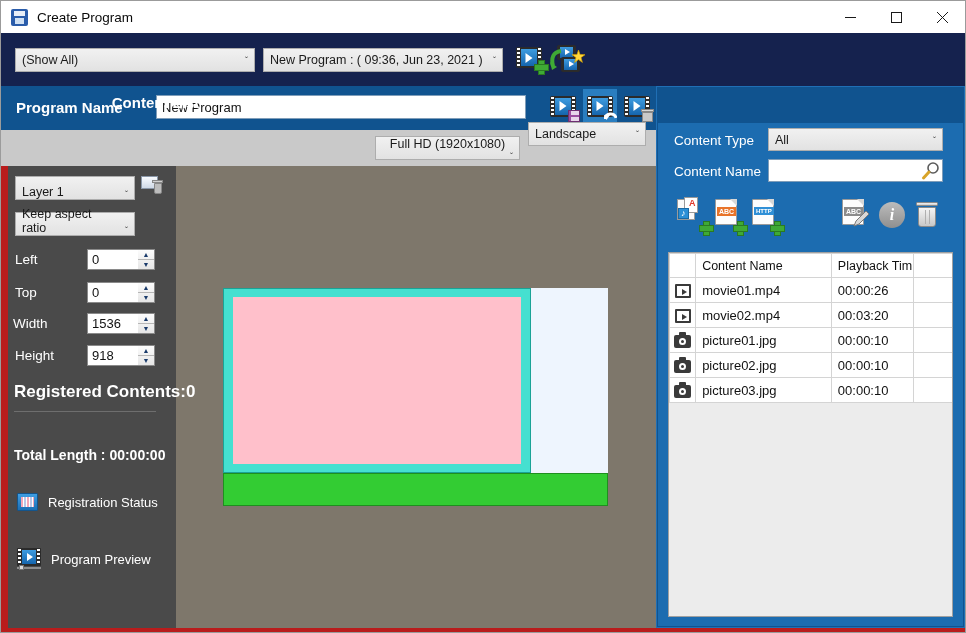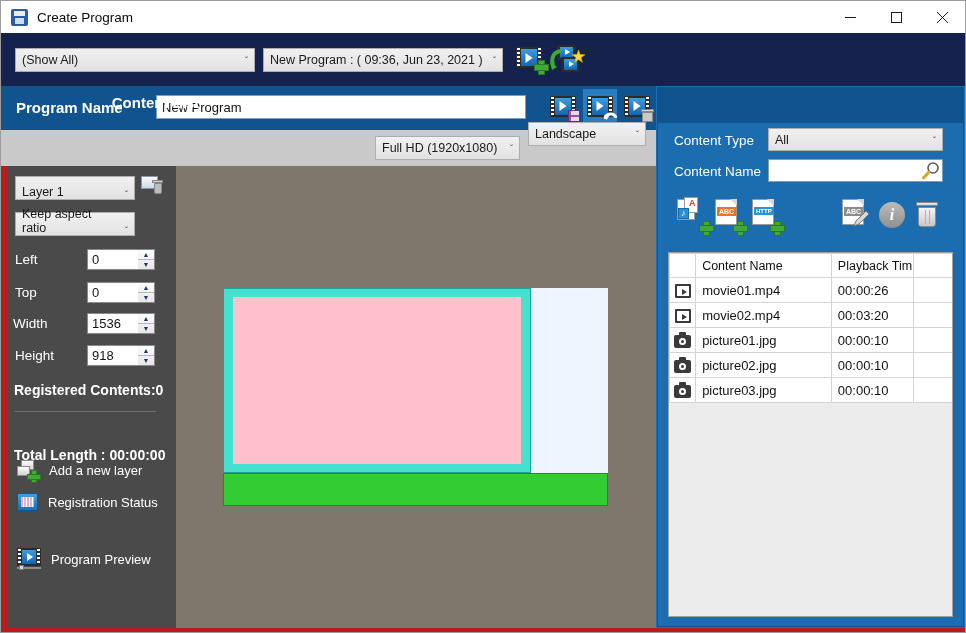--- a/index.html
+++ b/index.html
@@ -96,21 +96,21 @@
   .pbtn {
     position:absolute; top:88px; width:34px; height:34px;
     display:flex; align-items:center; justify-content:center;
   }
   .pbtn.hover { background:#2a7ec0; }
 
   
   .gray-strip {
     position:absolute; left:0; top:129px; width:964px; height:36px; background:#c9c9c9;
   }
-  #resolution-combo { position:absolute; left:374px; top:135px; width:145px; }
+  #resolution-combo { position:absolute; left:374px; top:135px; width:145px;flex-direction:column; }
   #orientation-combo { position:absolute; left:527px; top:121px; width:118px; }
 
   
   .left-panel {
     position:absolute; left:7px; top:165px; width:168px; height:462px; background:#4a4a4a;
   }
   .lp-combo { position:absolute;align-items:flex-end; }
   #layer-combo { left:14px; top:175px; width:120px; }
   #aspect-combo { left:14px; top:211px; width:120px; }
 
@@ -125,21 +125,21 @@
   .spin {
     position:absolute; width:17px; height:21px; border:1px solid #8a8a8a; border-left:none;
     background:linear-gradient(#fcfcfc,#e6e6e6); display:flex; flex-direction:column;
   }
   .spin div {
     flex:1; display:flex; align-items:center; justify-content:center; font-size:7px; color:#1a3b6b;
   }
   .spin div:first-child { border-bottom:1px solid #b6b6b6; }
 
   .reg-contents {
-    position:absolute; left:13px; top:381px; font-weight:bold; color:#fff; font-size:14px;
+    position:absolute; left:13px; top:381px; font-weight:bold; color:#fff; font-size:17px;
   }
   .hr-sep { position:absolute; left:13px; top:410px; width:142px; height:1px; background:#6e6e6e; }
   .total-length {
     position:absolute; left:13px; top:446px; font-weight:bold; color:#fff; font-size:14px;
   }
   .lp-action { position:absolute; left:16px; display:flex; align-items:center; cursor:pointer; }
   .lp-action .lbl { margin-left:10px; color:#fff; font-size:13px; white-space:nowrap; }
 
   
   .ic-layers { position:relative; width:22px; height:20px; flex:none; }
@@ -467,28 +467,20 @@
   <input class="num-input" style="left: 86px; top: 344px;" type="text" value="918">
   <div class="spin" style="left:137px; top:344px;">
     <div>▲</div>
     <div>▼</div>
   </div>
 
   <div class="reg-contents">Registered Contents:0</div>
   <div class="hr-sep"></div>
   <div class="total-length">Total Length : 00:00:00</div>
 
-  <div class="lp-action" style="top:459px;">
-    <div class="ic-layers">
-      <div class="sq1"></div>
-        <div class="sq2"></div>
-        <div class="pl"></div>
-    </div>
-    <span class="lbl">Add a new layer</span>
-  </div>
 
   <div class="lp-action" style="top:492px;">
     <div class="ic-regstatus"></div>
     <span class="lbl">Registration Status</span>
   </div>
 
   <div class="lp-action" style="top:547px;">
     <div class="ic-preview">
       <div style="position:absolute; left:0; top:0; width:24px; height:18px; background:#2b2b2b; border-radius:1px;">
         <div style="position:absolute; left:1px; top:1px; width:3px; height:16px; background:repeating-linear-gradient(#fff 0 2px,#2b2b2b 2px 4px);"></div>

